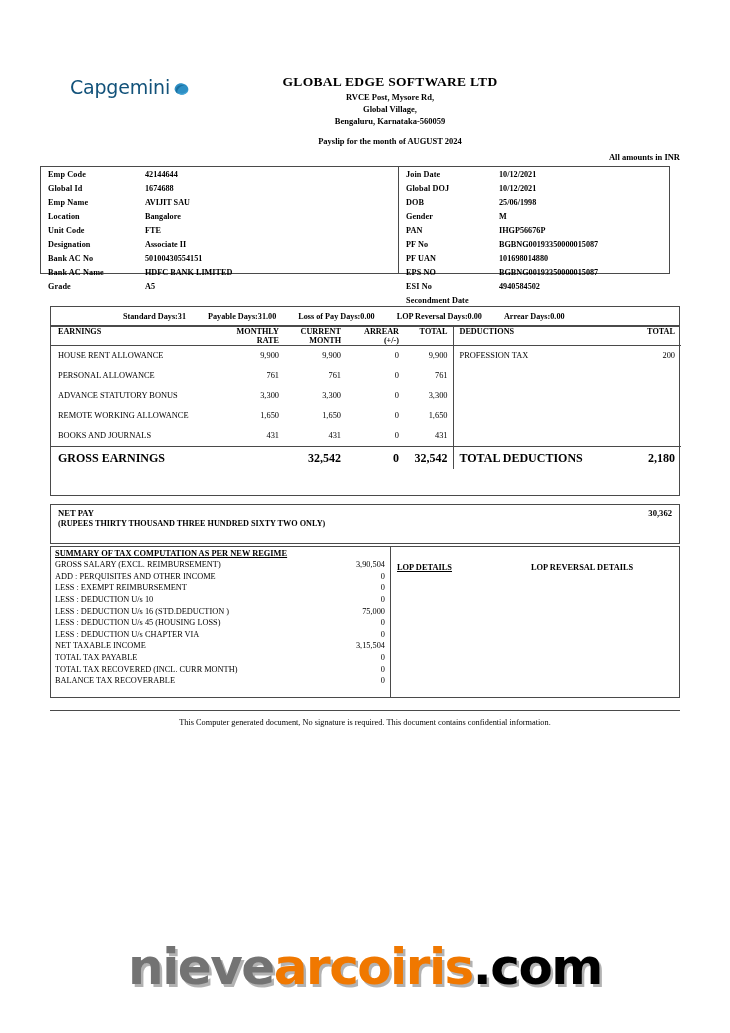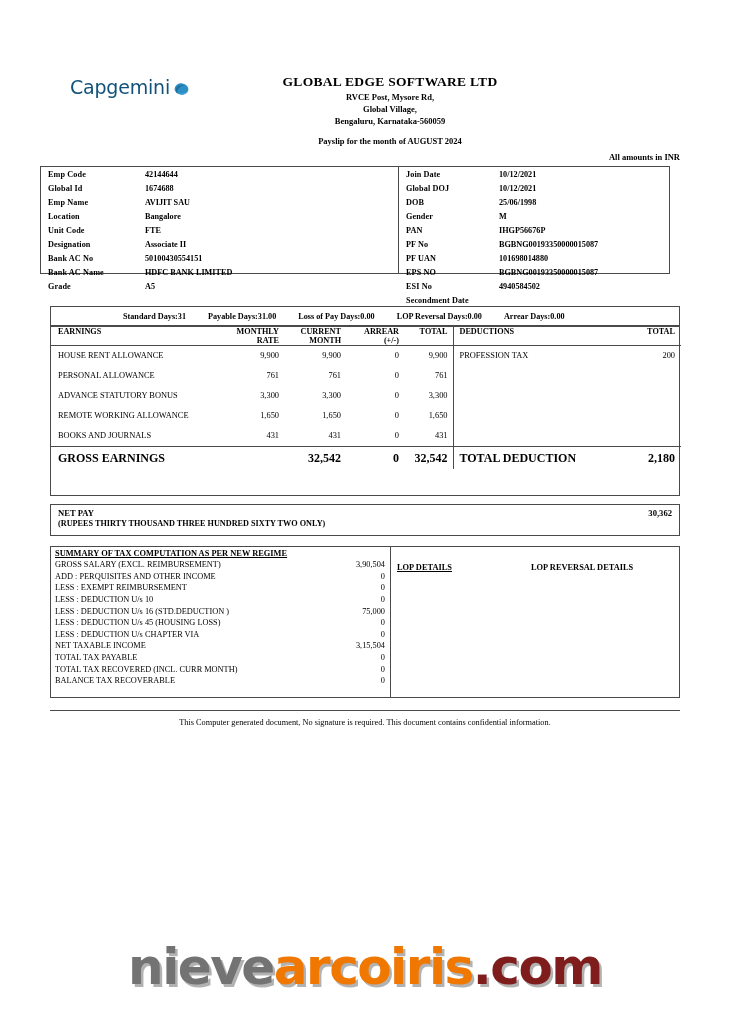--- a/index.html
+++ b/index.html
@@ -90,21 +90,21 @@
     font-size: 8.4px; height: 20px; line-height: 20px;
     font-family: "Liberation Serif", serif;
   }
   .total-row td {
     font-size: 12px; font-weight: bold; height: 22px; line-height: 22px;
     border-top: 1.2px solid #4a4a4a;
   }
   .hdr-l2 { display:block; }
 
   
-  .net-box { left: 50px; top: 504px; width: 630px; height: 32px; }
+  .net-box { left: 50px; top: 504px; width: 630px; height: 40px; }
   .net-line1 { display: flex; justify-content: space-between; padding: 3px 7px 0 7px; }
   .net-lbl { font-size: 8.6px; font-weight: bold; }
   .net-val { font-size: 8.6px; font-weight: bold; }
   .net-words { font-size: 8.2px; font-weight: bold; padding: 1px 7px 0 7px; }
 
   
   .tax-box { left: 50px; top: 546px; width: 630px; height: 152px; }
   .tax-inner { display: flex; height: 100%; }
   .tax-left { width: 340px; border-right: 1.2px solid #4a4a4a; padding: 2px 0 0 0; }
   .tax-right { width: 288px; position: relative; padding-top: 2px; }
@@ -326,21 +326,21 @@
             <td class="d-tot"></td>
           </tr>
         </tbody>
       <tbody>
           <tr class="total-row">
         <td class="c-name">GROSS EARNINGS</td>
         <td class="c-rate"></td>
         <td class="c-cur">32,542</td>
         <td class="c-arr">0</td>
         <td class="c-tot">32,542</td>
-        <td class="d-name vsep">TOTAL DEDUCTION</td>
+        <td class="d-name vsep">TOTAL DEDUCTIONS</td>
         <td class="d-tot">2,180</td>
       </tr>
     </tbody>
       </table>
   </div>
 
   <div class="frame net-box">
     <div class="net-line1">
       <span class="net-lbl">NET PAY</span>
       <span class="net-val">30,362</span>
@@ -405,16 +405,16 @@
           <span class="lop-h2">LOP REVERSAL DETAILS</span>
         </div>
       </div>
     </div>
   </div>
 
   <div class="foot-rule"></div>
   <div class="foot-text">This Computer generated document, No signature is required. This document contains confidential information.</div>
 
   <div class="wm">
-    <span id="wm1" style="color: #737373;">nieve</span><span id="wm2" style="color: rgb(240, 120, 0);">arcoiris</span><span id="wm3" style="color: #7f1d1d;">.com</span>
+    <span id="wm1" style="color: #737373;">nieve</span><span id="wm2" style="color: rgb(240, 120, 0);">arcoiris</span><span id="wm3" style="color: #000000;">.com</span>
   </div>
 
 </div>
 
 </body></html>

